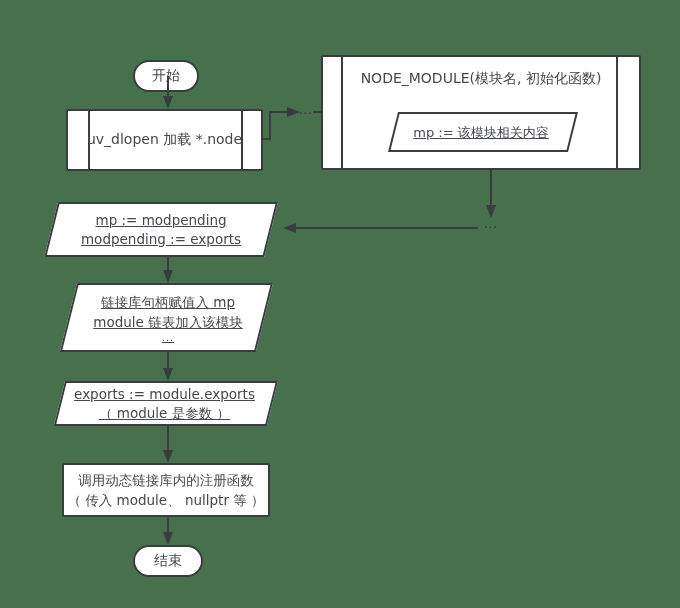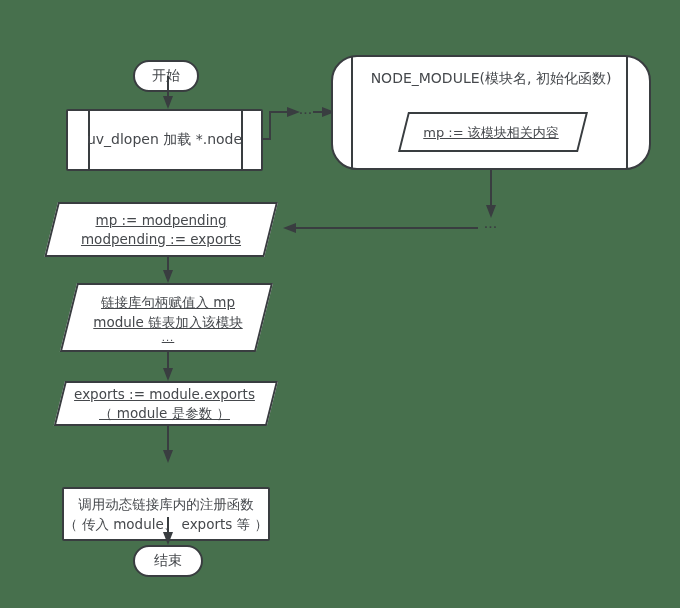--- a/index.html
+++ b/index.html
@@ -34,21 +34,21 @@
   }
   .nm-title {
     position: absolute; left: 0; right: 0; top: 13px;
     text-align: center; font-size: 14px;
   }
   .rect-node {
     background: #ffffff;
     border: 2px solid #393d40;
     border-radius: 2px;
     display: flex; flex-direction: column; align-items: center; justify-content: center;
-    font-size: 13.5px; line-height: 20px; margin-top: 24px;
+    font-size: 13.5px; line-height: 20px;
   }
   .para { position: absolute; }
   .para-shape {
     position: absolute; left: 0; top: 0; right: 0; bottom: 0;
     background: #ffffff;
     border: 2px solid #393d40;
     transform: skewX(-14deg);
     transform-origin: top left;
     box-sizing: border-box;
   }
@@ -100,21 +100,21 @@
   </div>
 
   <div class="line" style="left:262px; top:138px; width:9px; height:2px;"></div>
   <div class="line" style="left:269px; top:112px; width:2px; height:28px;"></div>
   <div class="line" style="left:269px; top:111px; width:18px; height:2px;"></div>
   <div class="ah-right" style="left:287px; top:107px;"></div>
   <div class="dots" style="left:298px; top:106px; width:16px;">...</div>
   <div class="line" style="left:313px; top:111px; width:10px; height:2px;"></div>
   <div class="ah-right" style="left:322px; top:107px;"></div>
 
-  <div class="node subroutine" style="left:331px; top:55px; width:320px; height:115px;border-radius:26px;">
+  <div class="node subroutine" style="left:321px; top:55px; width:320px; height:115px;">
     <div class="vbar" style="left:18px;"></div>
     <div class="vbar" style="right:21px;"></div>
     <div class="nm-title">NODE_MODULE(模块名, 初始化函数)</div>
     <div class="para" style="left:75px; top:55px; width:180px; height:40px;">
       <div class="para-shape"></div>
       <div class="para-content" style="font-size:13px;">mp := 该模块相关内容</div>
     </div>
   </div>
 
   <div class="line" style="left:490px; top:170px; width:2px; height:35px;"></div>
@@ -153,21 +153,21 @@
       <div>exports := module.exports</div>
       <div>（ module 是参数 ）</div>
     </div>
   </div>
 
   <div class="line" style="left:167px; top:426px; width:2px; height:25px;"></div>
   <div class="ah-down" style="left:163px; top:450px;"></div>
 
   <div class="node rect-node" style="left:62px; top:463px; width:208px; height:54px;">
     <div>调用动态链接库内的注册函数</div>
-    <div>（ 传入 module、 exports 等 ）</div>
+    <div>（ 传入 module、 nullptr 等 ）</div>
   </div>
 
   <div class="line" style="left:167px; top:517px; width:2px; height:16px;"></div>
   <div class="ah-down" style="left:163px; top:532px;"></div>
 
   <div class="node terminal" style="left:133px; top:545px; width:70px; height:32px;">
     <span>结束</span>
   </div>
 
 </div>

